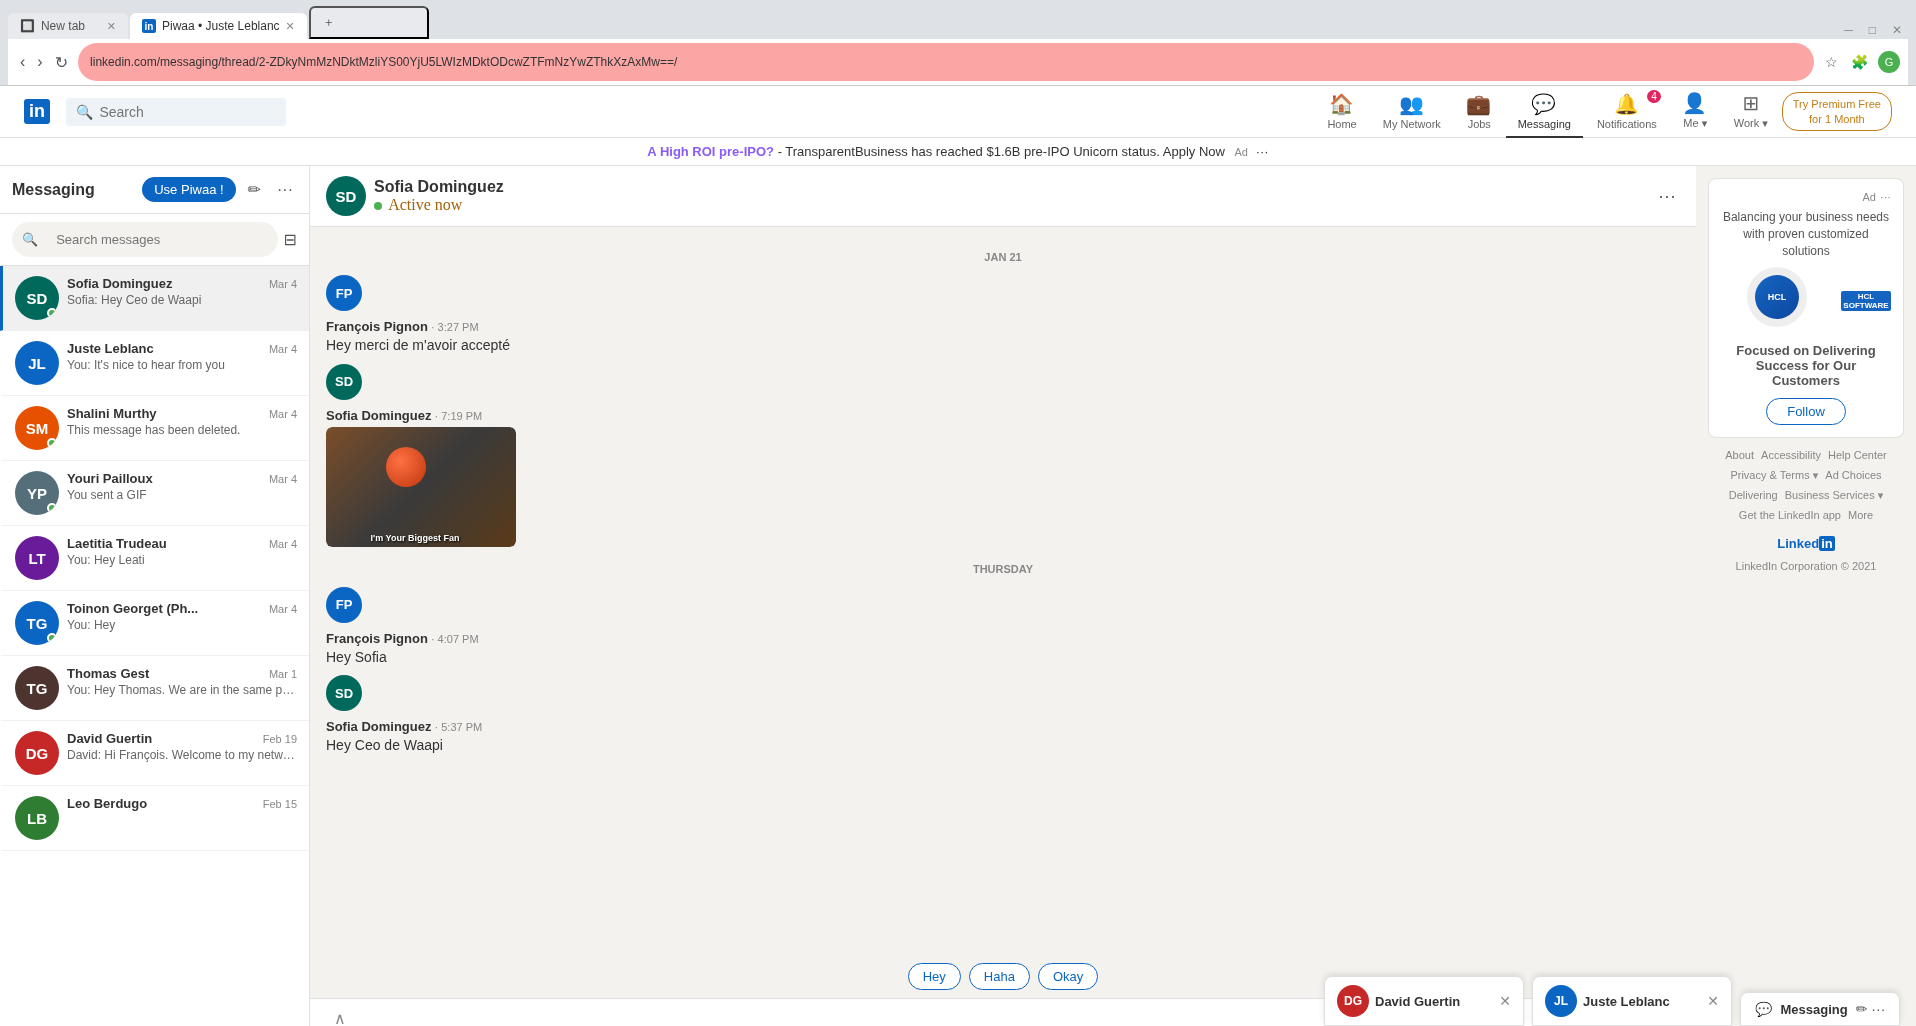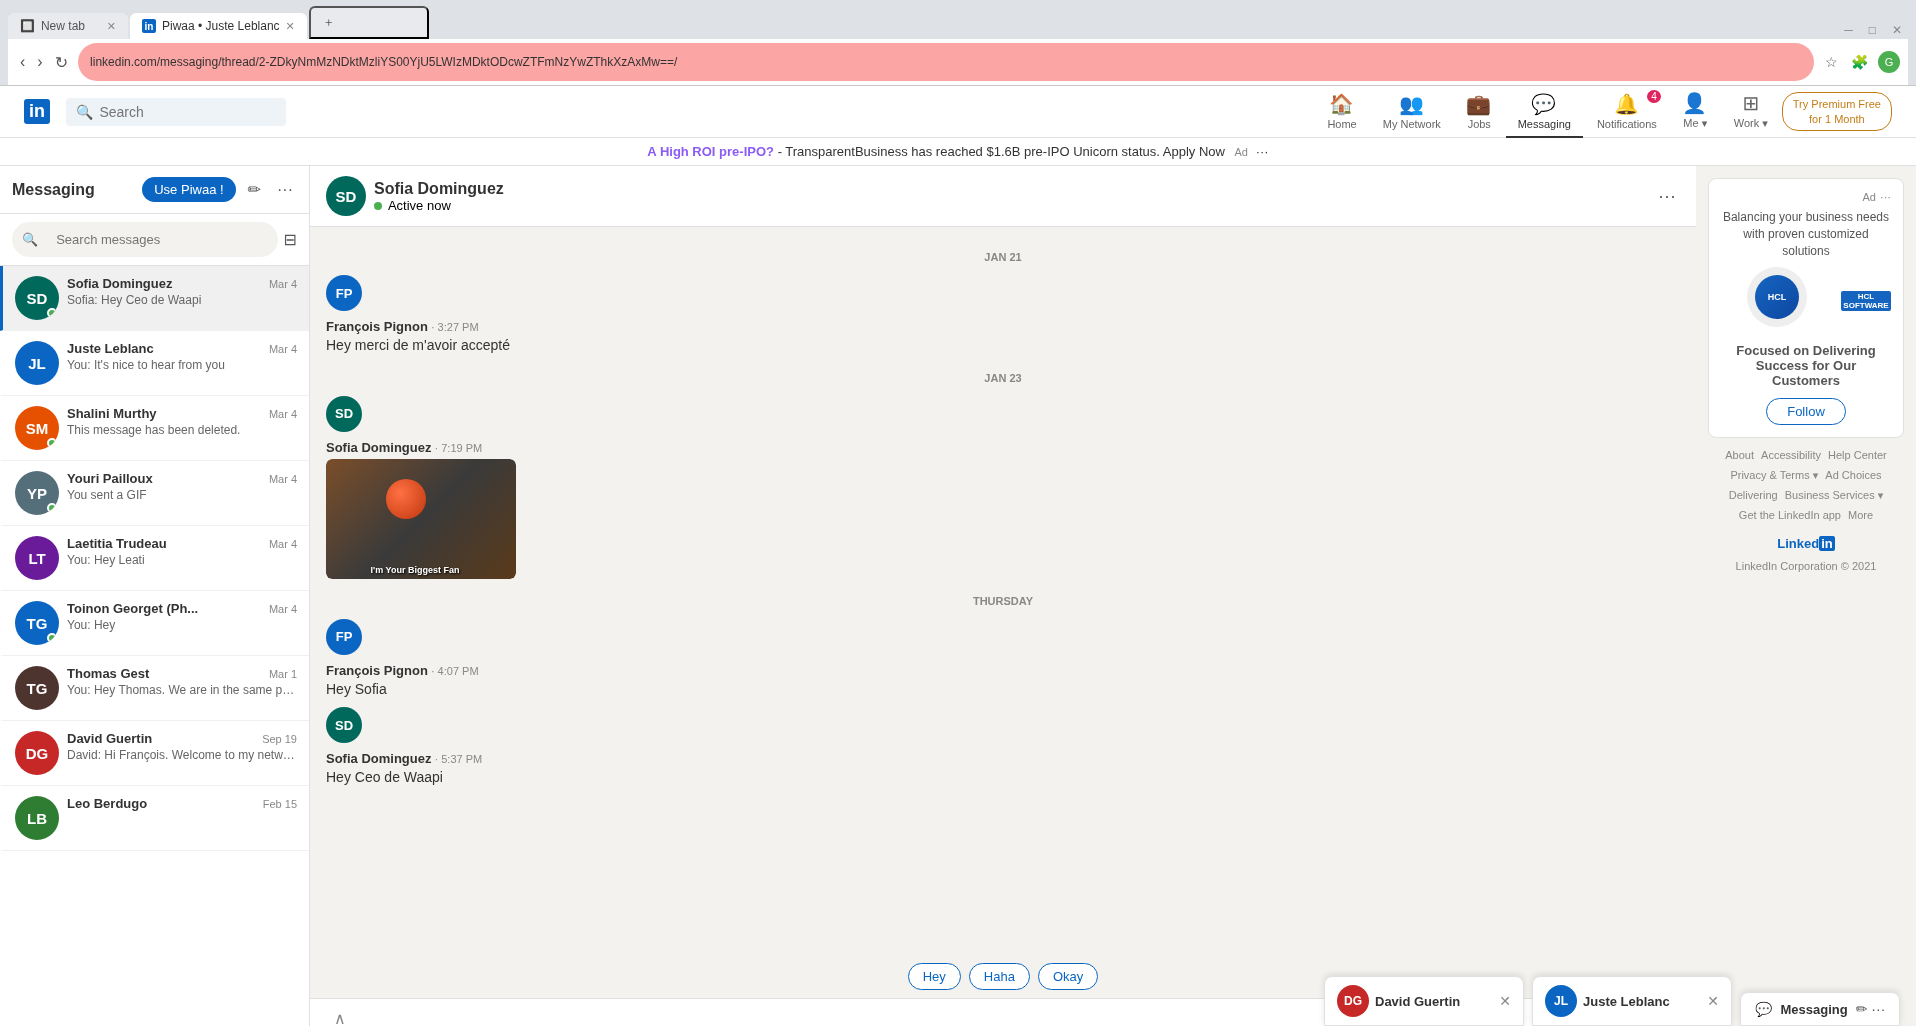--- a/index.html
+++ b/index.html
@@ -57,21 +57,21 @@
     .msg-item-content { flex: 1; min-width: 0; }
     .msg-item-header { display: flex; justify-content: space-between; align-items: baseline; }
     .msg-item-name { font-weight: 600; font-size: 13px; color: #333; }
     .msg-item-date { font-size: 11px; color: #888; flex-shrink: 0; }
     .msg-item-preview { font-size: 12px; color: #666; white-space: nowrap; overflow: hidden; text-overflow: ellipsis; margin-top: 2px; }
 
     
     .chat-main { flex: 1; display: flex; flex-direction: column; background: #f3f2ef; min-width: 0; }
     .chat-header { background: #fff; padding: 10px 16px; display: flex; align-items: center; gap: 8px; border-bottom: 1px solid #e0e0e0; }
     .chat-header-name { font-weight: 600; font-size: 16px; }
-    .chat-header-status { font-size: 13px; color: #000000; }
+    .chat-header-status { font-size: 16px; color: #a16207; font-family: Liberation Serif, serif; }
     .chat-header-dot { width: 8px; height: 8px; background: #4caf50; border-radius: 50%; display: inline-block; margin-right: 3px; }
     .chat-header-actions { margin-left: auto; display: flex; gap: 6px; }
     .chat-action-btn { background: none; border: none; cursor: pointer; color: #555; font-size: 18px; padding: 4px; }
     .chat-messages { flex: 1; overflow-y: auto; padding: 16px; display: flex; flex-direction: column; gap: 4px; }
     .chat-date-separator { text-align: center; color: #888; font-size: 11px; margin: 8px 0; font-weight: 600; text-transform: uppercase; }
     .chat-message-row { display: flex; align-items: flex-start; gap: 8px; margin-bottom: 4px; flex-direction: column; }
     .chat-msg-avatar { width: 36px; height: 36px; border-radius: 50%; background: #ccc; flex-shrink: 0; display: flex; align-items: center; justify-content: center; font-size: 13px; color: #fff; font-weight: bold; overflow: hidden; }
     .chat-msg-content { flex: 1; }
     .chat-msg-meta { font-size: 11px; color: #888; margin-bottom: 2px; }
     .chat-msg-meta span { font-weight: 600; color: #333; font-size: 13px; }
@@ -320,21 +320,21 @@
           </div>
           <div class="msg-item-preview">You: Hey Thomas. We are in the same pod. Let's connecti...</div>
         </div>
       </div>
 
       <div class="msg-list-item">
         <div class="msg-avatar av-red">DG</div>
         <div class="msg-item-content">
           <div class="msg-item-header">
             <span class="msg-item-name">David Guertin</span>
-            <span class="msg-item-date">Sep 19</span>
+            <span class="msg-item-date">Feb 19</span>
           </div>
           <div class="msg-item-preview">David: Hi François. Welcome to my network and the...</div>
         </div>
       </div>
 
       <div class="msg-list-item">
         <div class="msg-avatar av-green">LB</div>
         <div class="msg-item-content">
           <div class="msg-item-header">
             <span class="msg-item-name">Leo Berdugo</span>
@@ -369,21 +369,20 @@
       <div class="chat-message-row">
         <div class="chat-msg-avatar av-blue">FP</div>
         <div class="chat-msg-content">
           <div class="chat-msg-meta">
             <span>François Pignon</span> · 3:27 PM
           </div>
           <div class="chat-msg-text">Hey merci de m'avoir accepté</div>
         </div>
       </div>
 
-      <div class="chat-date-separator">JAN 23</div>
       <div class="chat-message-row">
         <div class="chat-msg-avatar av-teal">SD</div>
         <div class="chat-msg-content">
           <div class="chat-msg-meta">
             <span>Sofia Dominguez</span> · 7:19 PM
           </div>
           <div class="chat-msg-image">
             <div class="gif-bg">
               <div class="gif-ball"></div>
               <div class="gif-caption">I'm Your Biggest Fan</div>

